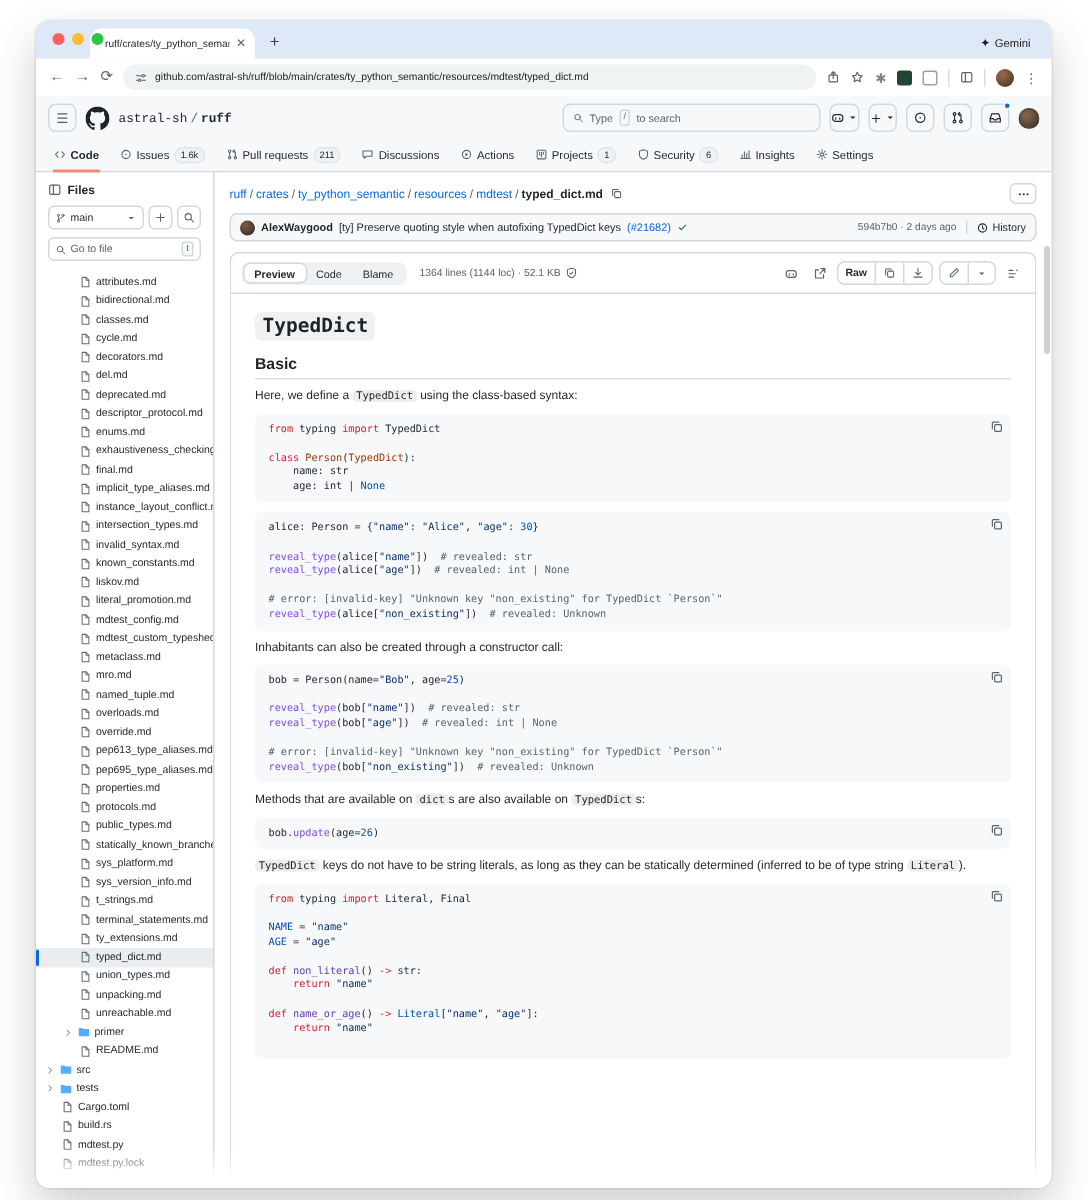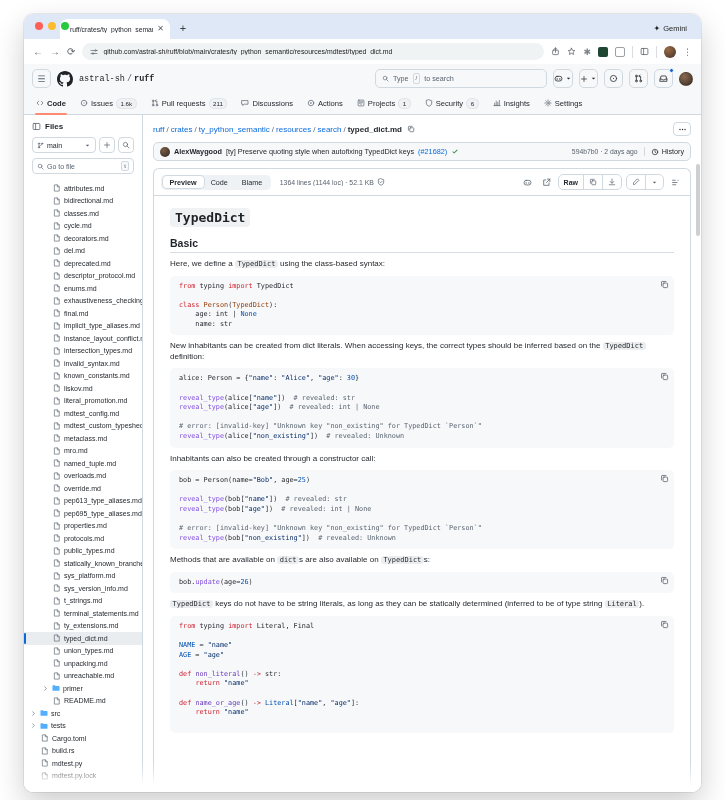--- a/index.html
+++ b/index.html
@@ -904,21 +904,21 @@
       <div class="bc-row">
         <span id="bc-segments" style="display:inline-flex;gap:2px;align-items:center;">
             <a class="bc-link">ruff</a>
             <span>/</span>
             <a class="bc-link">crates</a>
             <span>/</span>
             <a class="bc-link">ty_python_semantic</a>
             <span>/</span>
             <a class="bc-link">resources</a>
             <span>/</span>
-            <a class="bc-link">search</a>
+            <a class="bc-link">mdtest</a>
             <span>/</span>
           </span>
         <span class="bc-file">typed_dict.md</span>
         <span class="bc-copy icn i8">
             <svg viewBox="0 0 16 16" fill="none" stroke="currentColor" stroke-width="1.4" stroke-linecap="round" stroke-linejoin="round">
               <rect x="5.5" y="5.5" width="8" height="8" rx="1.5"></rect>
               <path d="M2.8 10.5V3.6a1 1 0 0 1 1-1h6.7"></path>
             </svg>
           </span>
         <span class="bc-kebab">
@@ -1035,30 +1035,29 @@
         </div>
         <div class="article-wrap">
           <div class="article" id="article">
               <div class="md-h1"><span class="chip">TypedDict</span></div>
               <div class="md-h2">Basic</div>
               <p class="md-p"><span>Here, we define a </span><code class="icode">TypedDict</code><span> using the class-based syntax:</span></p>
               <div class="codeblock">
                 <div class="cl"><span class="c-k">from</span><span> typing </span><span class="c-k">import</span><span> TypedDict</span></div>
                 <div class="cl">&nbsp;</div>
                 <div class="cl"><span class="c-k">class</span><span> </span><span class="c-t">Person</span><span>(</span><span class="c-t">TypedDict</span><span>):</span></div>
+                <div class="cl"><span>    name: str</span></div>
                 <div class="cl"><span>    age: int | </span><span class="c-n">None</span></div>
-                <div class="cl"><span>    name: str</span></div>
                 <span class="copy-btn icn i9">
                   <svg viewBox="0 0 16 16" fill="none" stroke="currentColor" stroke-width="1.4" stroke-linecap="round" stroke-linejoin="round">
                     <rect x="5.5" y="5.5" width="8" height="8" rx="1.5"></rect>
                     <path d="M2.8 10.5V3.6a1 1 0 0 1 1-1h6.7"></path>
                   </svg>
                 </span>
               </div>
-              <p class="md-p"><span>New inhabitants can be created from dict literals. When accessing keys, the correct types should be inferred based on the </span><code class="icode">TypedDict</code><span> definition:</span></p>
               <div class="codeblock">
                 <div class="cl"><span>alice: Person = {</span><span class="c-s">"name"</span><span>: </span><span class="c-s">"Alice"</span><span>, </span><span class="c-s">"age"</span><span>: </span><span class="c-n">30</span><span>}</span></div>
                 <div class="cl">&nbsp;</div>
                 <div class="cl"><span class="c-f">reveal_type</span><span>(alice[</span><span class="c-s">"name"</span><span>])</span><span class="c-c">  # revealed: str</span></div>
                 <div class="cl"><span class="c-f">reveal_type</span><span>(alice[</span><span class="c-s">"age"</span><span>])</span><span class="c-c">  # revealed: int | None</span></div>
                 <div class="cl">&nbsp;</div>
                 <div class="cl"><span class="c-c"># error: [invalid-key] "Unknown key "non_existing" for TypedDict `Person`"</span></div>
                 <div class="cl"><span class="c-f">reveal_type</span><span>(alice[</span><span class="c-s">"non_existing"</span><span>])</span><span class="c-c">  # revealed: Unknown</span></div>
                 <span class="copy-btn icn i9">
                   <svg viewBox="0 0 16 16" fill="none" stroke="currentColor" stroke-width="1.4" stroke-linecap="round" stroke-linejoin="round">

